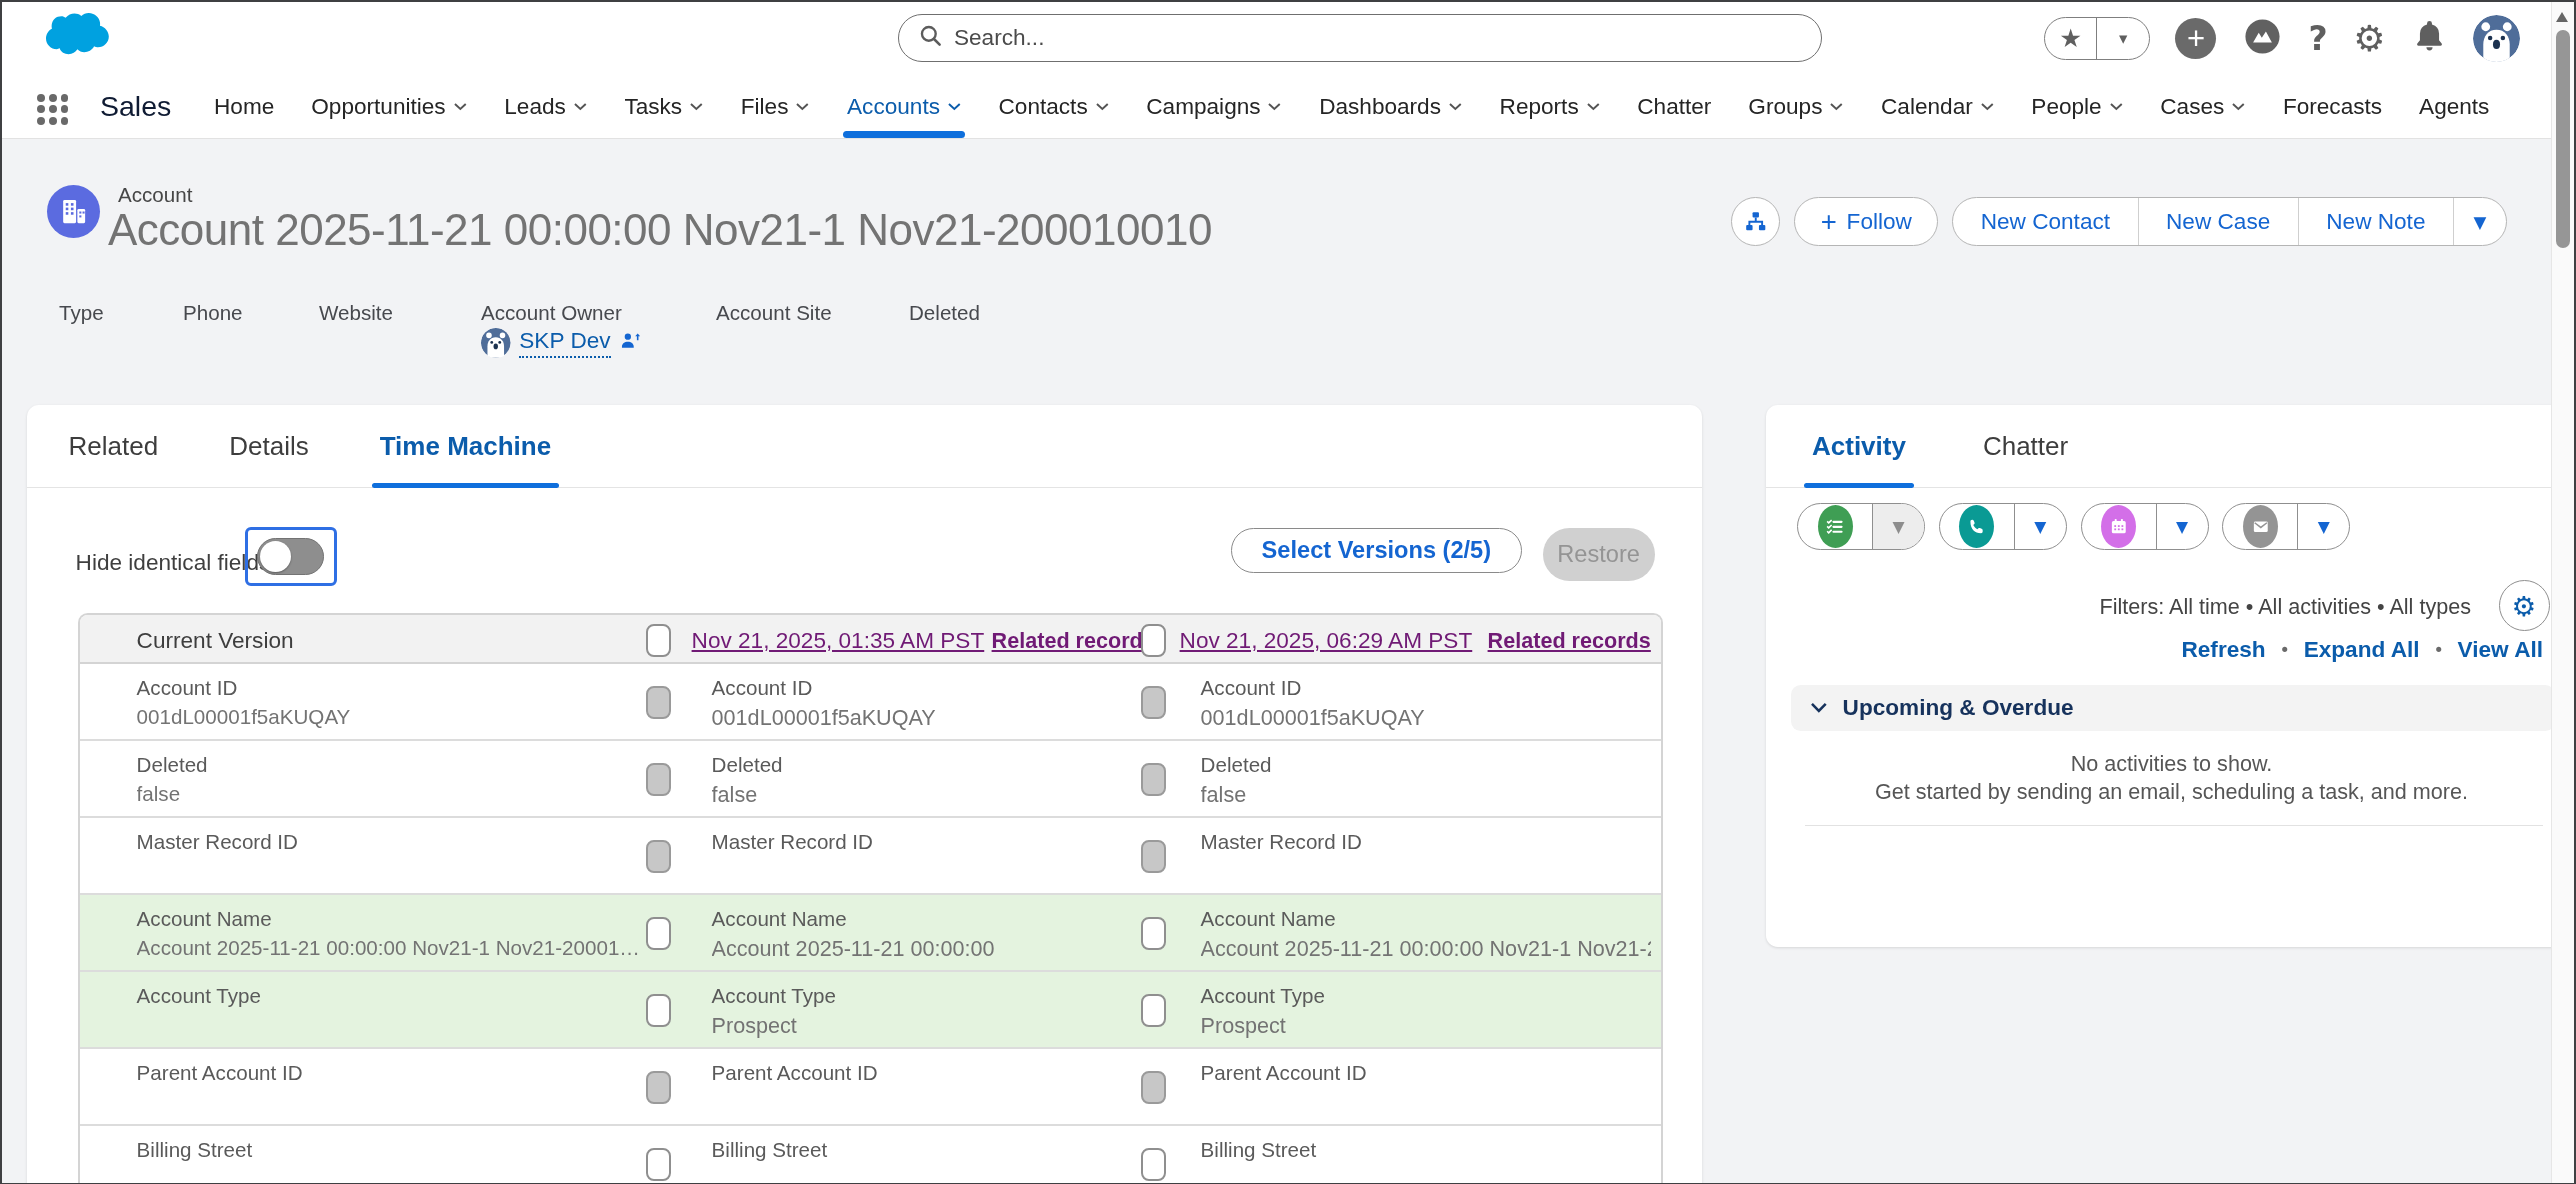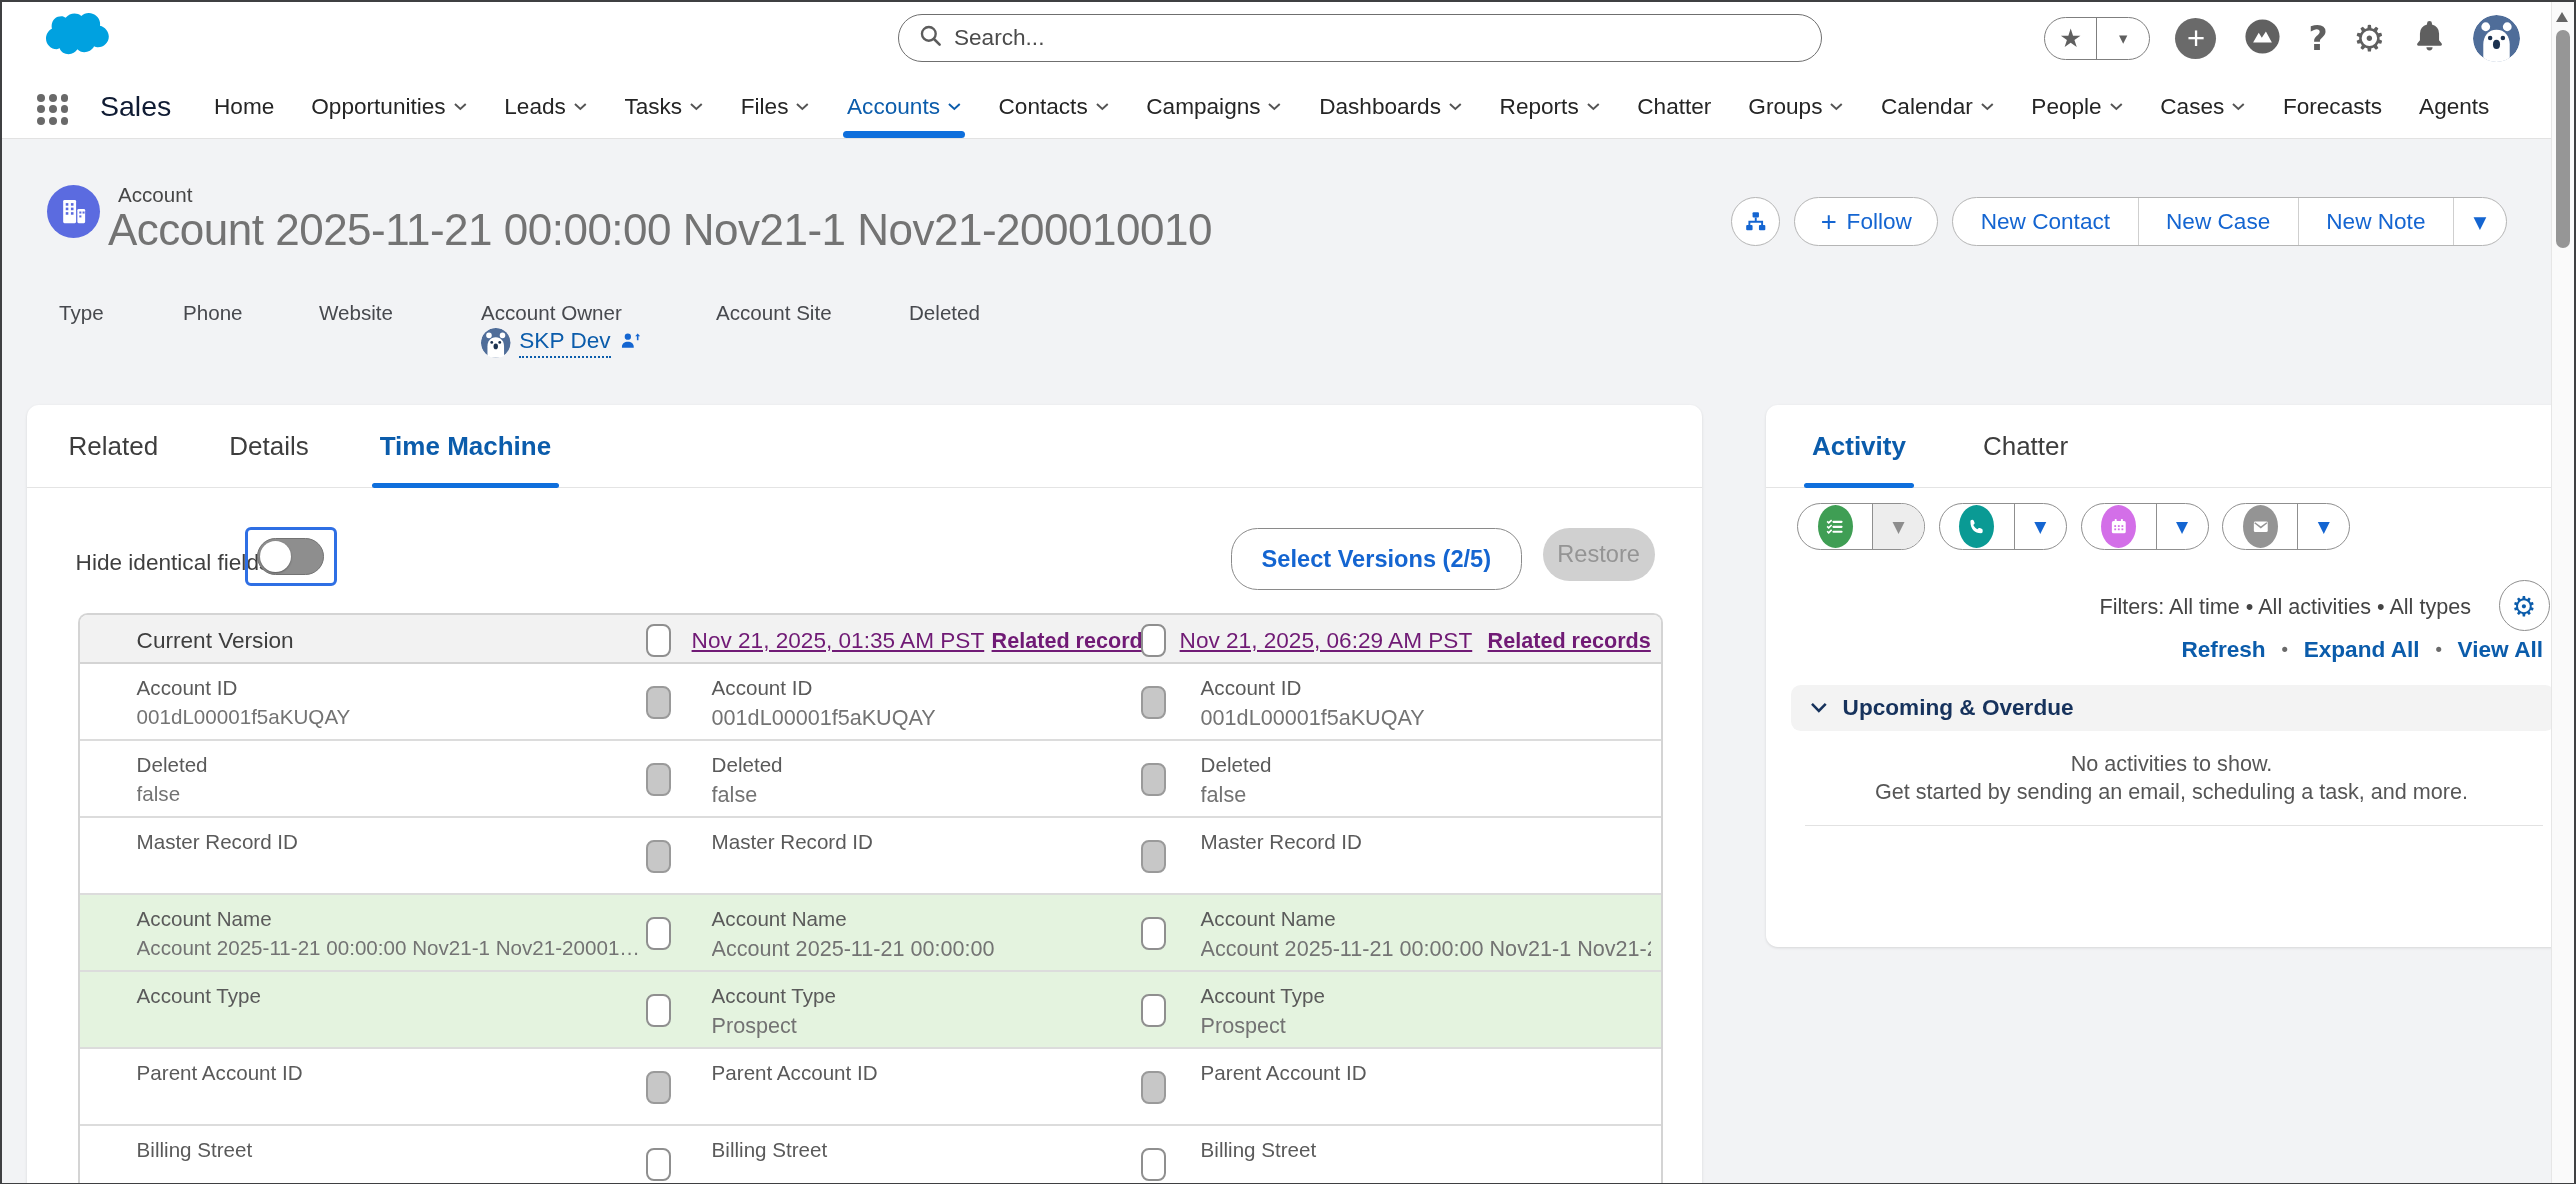--- a/index.html
+++ b/index.html
@@ -81,21 +81,21 @@
   .tab.active .tab-underline{ position:absolute; left:-7.9px; right:-7.9px; bottom:-1px; height:4.9px;
              background:#0f6fdc; border-radius:2.9px; }
 
   
   .hide-label{ position:absolute; left:49px; top:145px; font-size:22.6px; color:#3f3f3f; }
   .toggle-ring{ position:absolute; left:218px; top:122px; width:92px; height:59px;
                 border:3.9px solid #2f6fe4; border-radius:5.9px; display:flex; align-items:center; justify-content:center; }
   .toggle{ width:67px; height:37px; background:#8e8e8e; border:1px solid #737373; border-radius:19.6px; position:relative; }
   .toggle .knob{ position:absolute; left:2px; top:2px; width:31px; height:31px; border-radius:50%;
                  background:#fff; box-shadow:0 1px 2px rgba(0,0,0,.35); }
-  .btn-select{ position:absolute; right:180px; top:123px; height:62px; border-radius:26.5px;
+  .btn-select{ position:absolute; right:180px; top:123px; height:45px; border-radius:26.5px;
                border:1px solid #8a8a8a; background:#fff; color:#1465d1; font-size:23.6px; font-weight:600;
                display:flex; align-items:center; padding:0 29.5px; }
   .btn-restore{ position:absolute; right:47px; top:123px; height:53px; width:112px; border-radius:26.5px;
                 background:#d0d0d0; color:#949494; font-size:23.6px; display:flex; align-items:center; justify-content:center; }
 
   
   .vtable{ position:absolute; left:51px; top:208px; width:1585px; height:589px;
            border:2px solid #d4d4d4; border-bottom:none; border-radius:9.8px 9.8px 0 0; overflow:hidden; }
   .vhead{ position:relative; height:49px; background:#f2f2f2; border-bottom:2px solid #d4d4d4; }
   .vhead .cur{ position:absolute; left:57px; top:12.8px; font-size:22.6px; color:#3e3e3e; }

